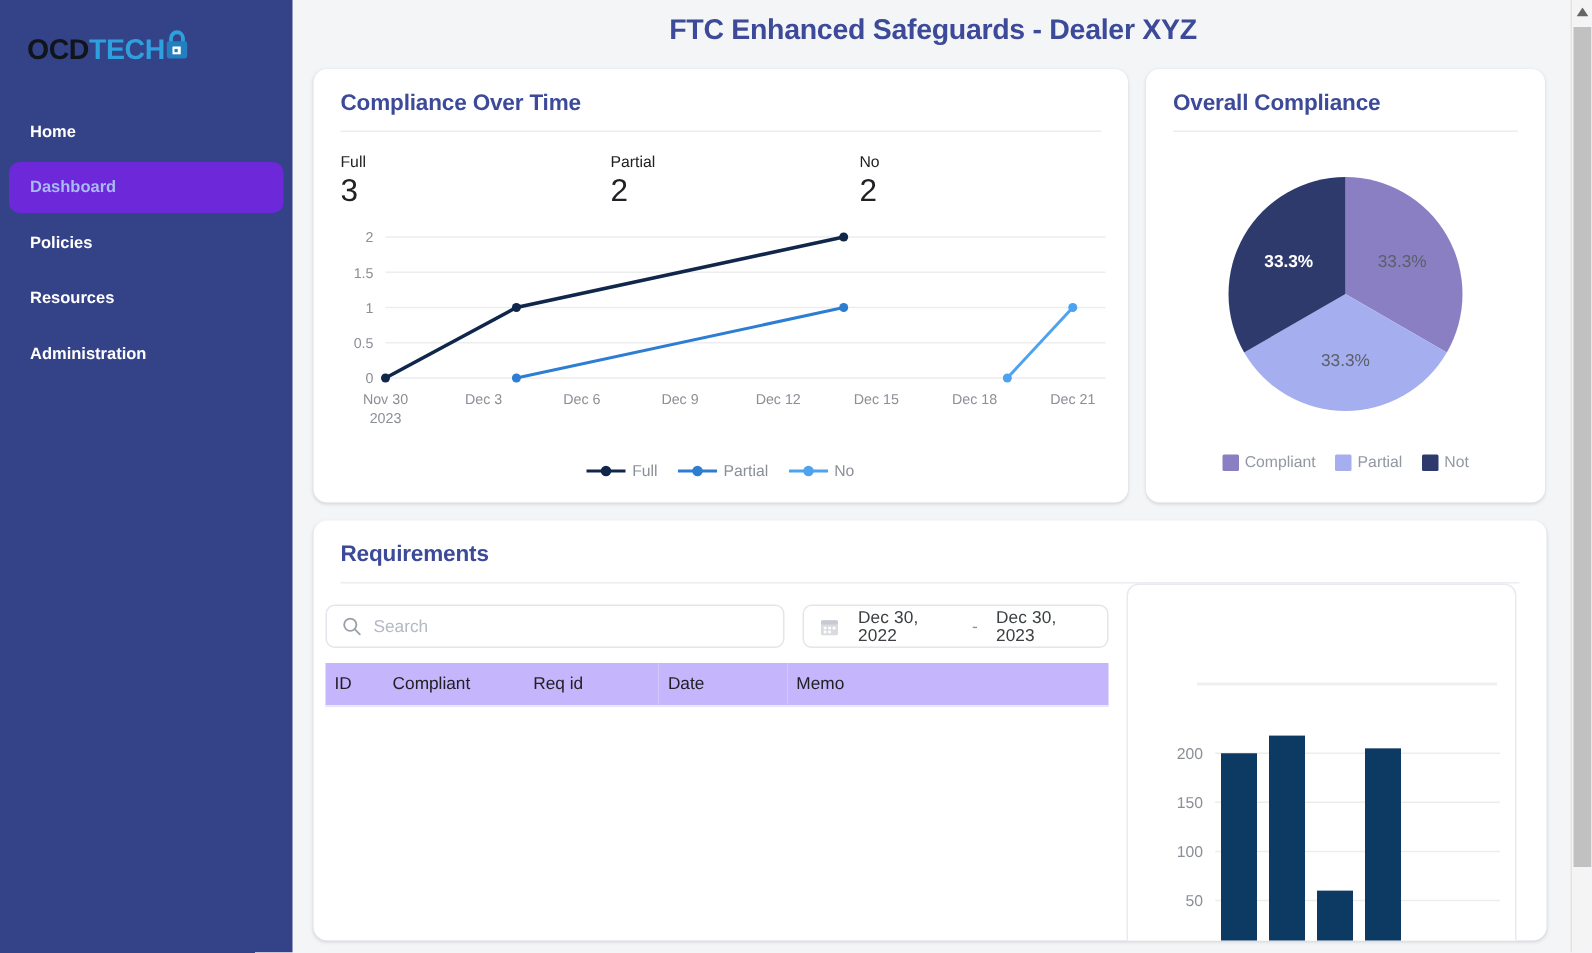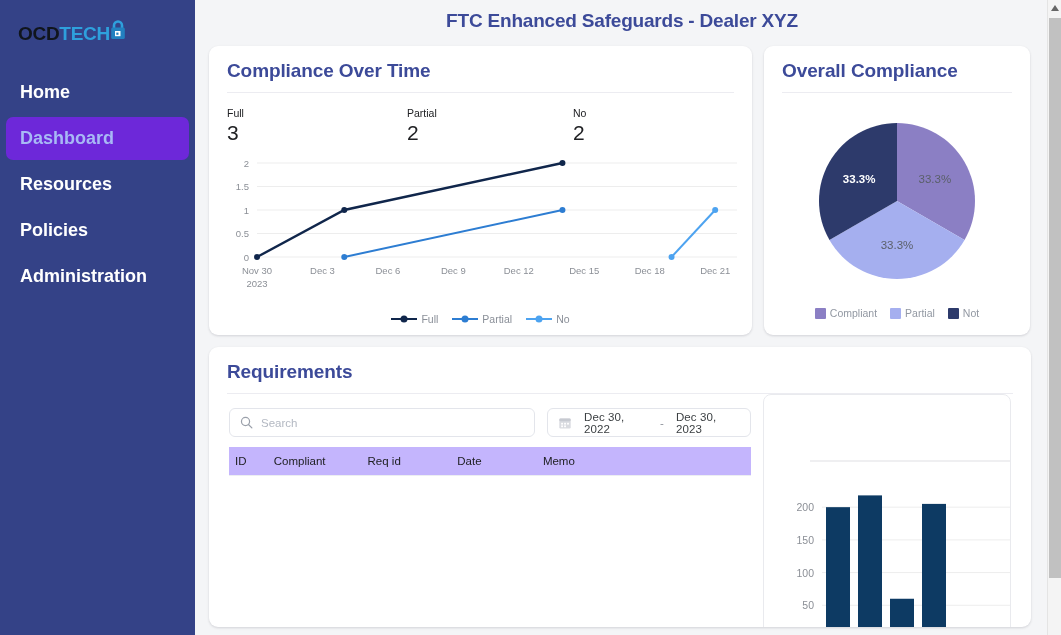--- a/index.html
+++ b/index.html
@@ -22,21 +22,21 @@
   .logo-wrap { padding: 6px 0 20px 18px; display: flex; align-items: center; }
   .logo-text { font-size: 19px; font-weight: 700; letter-spacing: -0.3px; line-height: 1; display:flex; align-items:center;}
   .logo-ocd { color: #10151c; }
   .logo-tech { color: #2ea0dd; }
   .lock-icon { margin-left: -2px; margin-top: -7px; display:inline-block; }
 
   .nav { padding: 8px 6px 0 6px; }
   .nav-item {
     display: block;
     color: #ffffff;
-    font-size: 18px;
+    font-size: 11px;
     font-weight: 700;
     padding: 11px 14px;
     border-radius: 7px;
     margin-bottom: 3px;
     cursor: pointer;
     white-space: nowrap;
   }
   .nav-item.active { background: #6d28d9; color: #a8b9f5; }
 
   
@@ -58,21 +58,21 @@
   }
 
   .row { display: flex; gap: 12px; align-items: flex-start; }
 
   .card {
     background: #ffffff;
     border-radius: 9px;
     box-shadow: 0 1px 3px rgba(16,24,40,0.10), 0 1px 2px rgba(16,24,40,0.05);
   }
   .card-title {
-    font-size: 19px;
+    font-size: 15px;
     font-weight: 700;
     color: #3c4a99;
     padding: 14px 18px 10px 18px;
     letter-spacing: -0.1px;
   }
   .card-rule { height: 1px; background: #ececf1; margin: 0 18px; }
 
   
   .cot-card { width: 543px; height: 289px; position: relative; }
   .kpi-row { display: flex; padding: 14px 0 0 0; position: relative; height: 56px; }
@@ -96,21 +96,21 @@
 
   
   .pie-card { width: 266px; height: 289px; }
   .pie-area { display:flex; align-items:center; justify-content:center; padding-top: 18px; }
   .legend-pie { display: flex; justify-content: center; align-items: center; gap: 13px; padding-top: 16px; }
   .pie-sw { width: 11px; height: 11px; border-radius: 1px; }
   .pie-lg-label { font-size: 10.5px; color: #9298a2; }
 
   
   .req-card { width: 822px; height: 280px; margin-top: 12px; overflow: hidden; }
-  .req-body { display: flex; gap: 12px; padding: 0 20px; }
+  .req-body { display: flex; gap: 12px; padding: 0 8px; }
   .req-left { width: 522px; }
   .filters { display: flex; gap: 12px; padding: 14px 0 10px 0; }
   .search-box {
     flex: 1; height: 29px; border: 1px solid #e3e5eb; border-radius: 6px;
     background: #fff; display: flex; align-items: center; padding: 0 10px; gap: 8px;
   }
   .search-ph { font-size: 11.5px; color: #b3b8c2; }
   .date-box {
     width: 204px; height: 29px; border: 1px solid #e3e5eb; border-radius: 6px;
     background: #fff; display: flex; align-items: center; gap: 12px; padding: 0 10px;
@@ -165,22 +165,22 @@
             <rect x="7" y="12" width="5.5" height="5.2" fill="#ffffff"></rect>
             <rect x="8.3" y="13.6" width="2.2" height="2.2" fill="#2280c0"></rect>
           </svg>
         </span>
       </span>
     </div>
 
     <nav class="nav">
       <div class="nav-item">Home</div>
       <div class="nav-item active">Dashboard</div>
+      <div class="nav-item">Policies</div>
       <div class="nav-item">Resources</div>
-      <div class="nav-item">Policies</div>
       <div class="nav-item">Administration</div>
     </nav>
   </aside>
 
   <main class="main">
 
     <h1 class="page-title">FTC Enhanced Safeguards - Dealer XYZ</h1>
 
     <div class="row">
 

